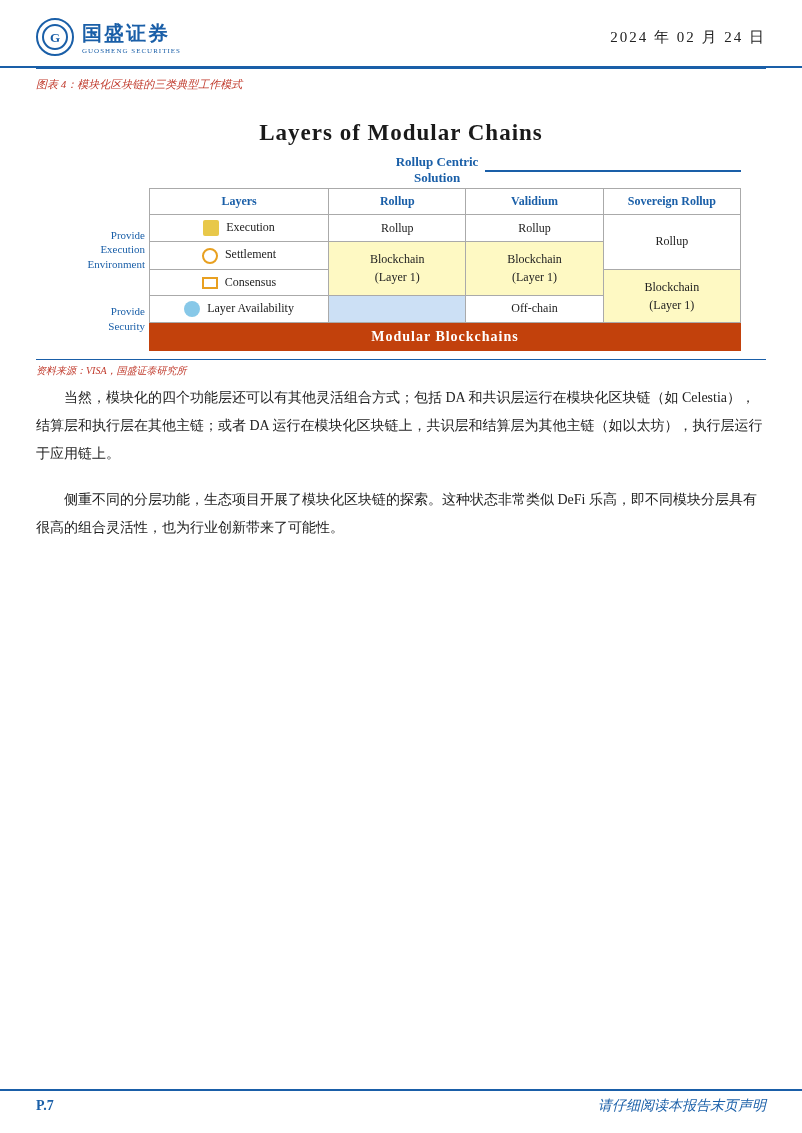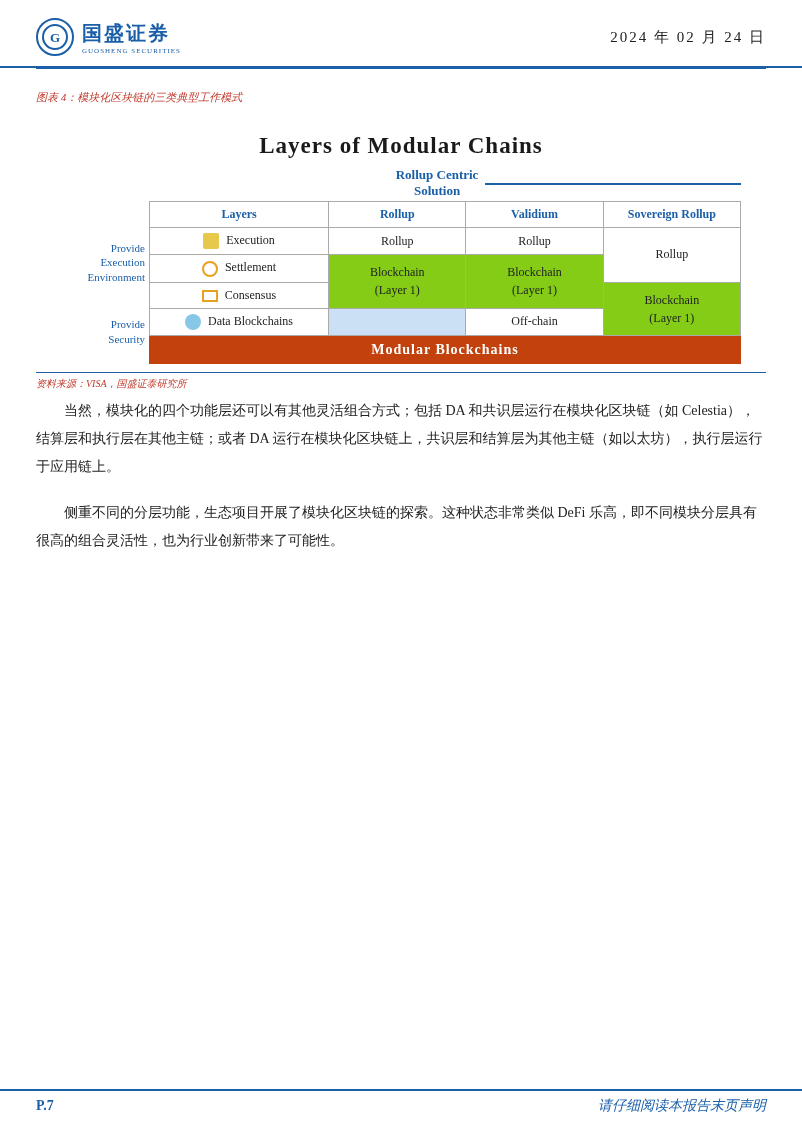--- a/index.html
+++ b/index.html
@@ -49,21 +49,21 @@
       letter-spacing: 1px;
     }
     .header-date {
       font-size: 15px;
       color: #222;
       letter-spacing: 2px;
     }
 
     
     .fig-caption {
-      padding: 21px 36px 4px 36px;
+      padding: 8px 36px 4px 36px;
       font-size: 11px;
       color: #c0392b;
       font-style: italic;
     }
     .fig-caption-line {
       border-top: 1px solid #1a5fa8;
       margin: 0 36px;
     }
 
     
@@ -155,21 +155,21 @@
     }
     .th-rollup { font-weight: bold; color: #1a5fa8; width: 115px; }
     .th-validium { font-weight: bold; color: #1a5fa8; width: 115px; }
     .th-sovereign { font-weight: bold; color: #1a5fa8; width: 115px; }
 
     .td-layer-name {
       text-align: left;
       padding-left: 6px;
     }
     .td-blue {
-      background: #84cc16;
+      background: #fef9c3;
       line-height: 1.4;
     }
     .td-white { background: #fff; }
 
     .left-provide {
       font-size: 11px;
       font-weight: normal;
       color: #1a5fa8;
       text-align: right;
       line-height: 1.3;
@@ -265,21 +265,21 @@
               <td class="td-layer-name td-white">
                 <span style="display:inline-block;width:16px;height:12px;border:2px solid #e8a020;vertical-align:middle;margin-right:4px;"></span>
                 <span>Consensus</span>
               </td>
               <td class="td-blue" rowspan="2" style="vertical-align:middle;line-height:1.5;">Blockchain<br>(Layer 1)</td>
             </tr>
 
             <tr>
               <td class="td-layer-name td-white">
                 <span style="display:inline-block;width:16px;height:16px;background:#87c8e8;border-radius:50%;vertical-align:middle;margin-right:4px;"></span>
-                <span>Data Blockchains</span>
+                <span>Layer Availability</span>
               </td>
               <td class="td-blue" style="background:#cce0f5;"></td>
               <td class="td-white">Off-chain</td>
             </tr>
           </tbody>
         </table>
 
         <div class="modular-bar">Modular Blockchains</div>
       </div>
     </div>

